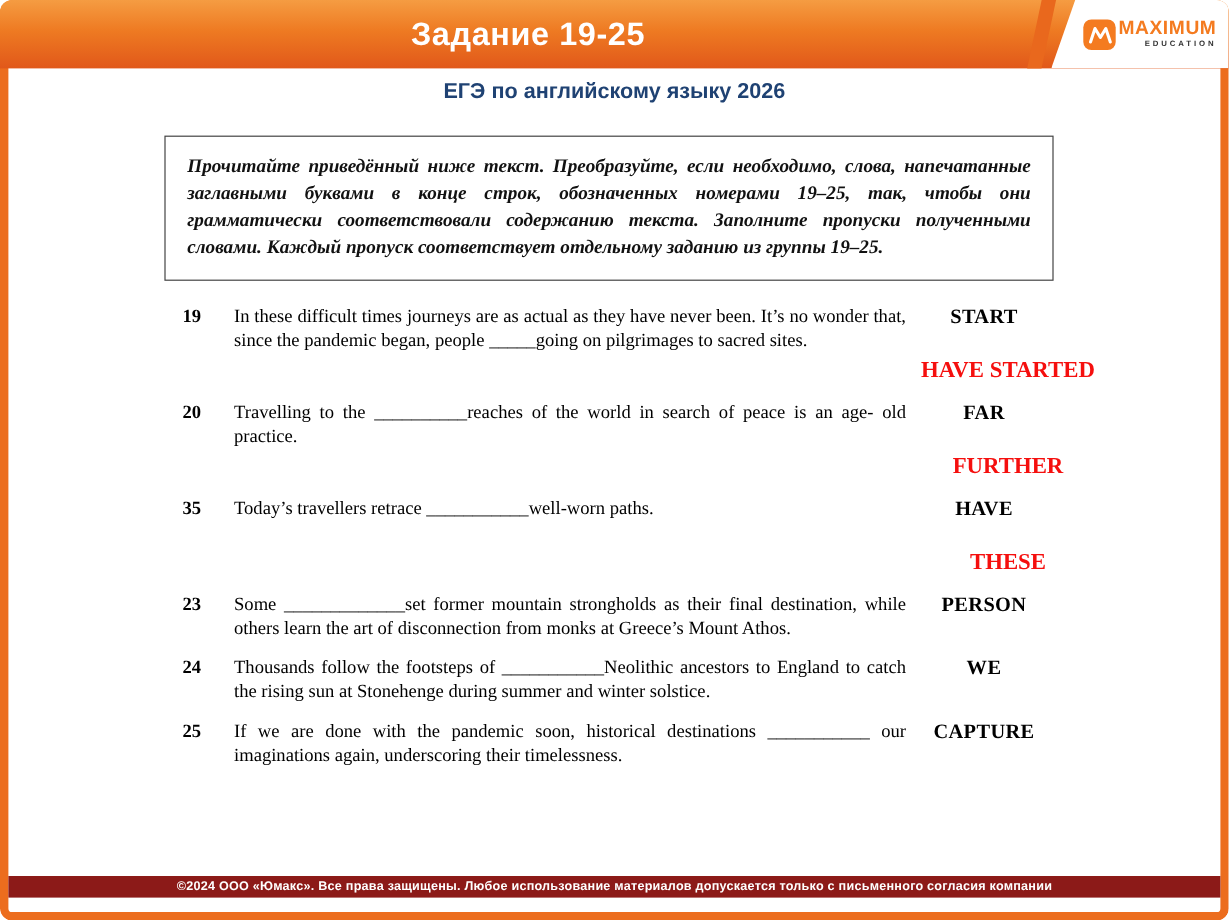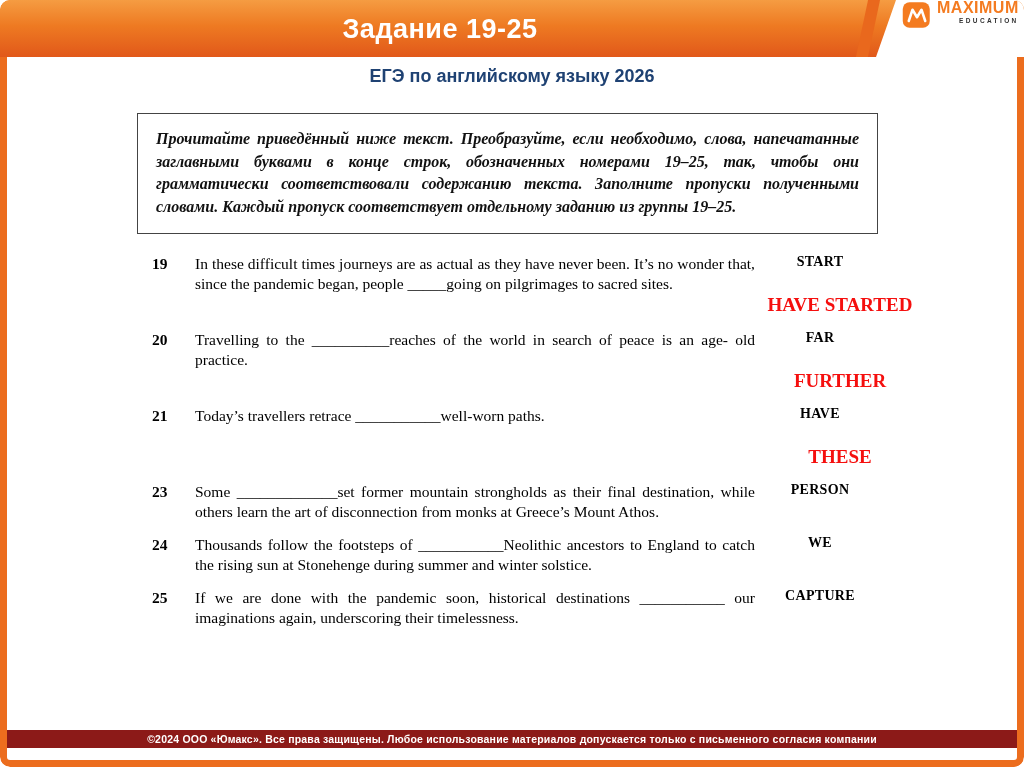--- a/index.html
+++ b/index.html
@@ -21,21 +21,21 @@
     text-align:center;font-family:"Liberation Sans",sans-serif;font-weight:700;
     font-size:27px;color:#ffffff;letter-spacing:.5px;
   }
   .logo-stripe{
     position:absolute;top:0;right:150px;width:12px;height:57px;background:#E9681D;
     transform:skewX(-12deg);z-index:7;
   }
   .logo-card{
     position:absolute;top:0;right:0;width:148px;height:57px;background:#ffffff;
     clip-path:polygon(20px 0,100% 0,100% 100%,0 100%);z-index:8;
-    display:flex;align-items:flex-start;gap:5px;padding-left:26px;box-sizing:border-box;
+    display:flex;align-items:center;padding-left:26px;box-sizing:border-box;
   }
   .logo-text{display:flex;flex-direction:column;}
   .logo-brand{
     font-family:"Liberation Sans",sans-serif;font-weight:700;font-size:16px;
     color:#F47B20;letter-spacing:.5px;line-height:1;
   }
   .logo-sub{
     font-family:"Liberation Sans",sans-serif;font-weight:700;font-size:6.5px;
     color:#333333;letter-spacing:2.4px;text-align:right;margin-top:2px;line-height:1;
   }
@@ -57,21 +57,21 @@
   .items{position:absolute;left:138px;top:254px;width:830px;}
   .item{display:flex;margin-bottom:14px;}
   .num{
     width:57px;box-sizing:border-box;padding-left:14px;font-weight:700;
     font-size:15.5px;line-height:1.26;color:#000;
   }
   .text{
     width:560px;font-size:15.5px;line-height:1.26;text-align:justify;color:#000;
   }
   .keycol{width:130px;display:flex;flex-direction:column;align-items:center;}
-  .keyword{font-weight:700;font-size:14px;letter-spacing:.3px;color:#000;}
+  .keyword{font-weight:700;font-size:17px;letter-spacing:.3px;color:#000;}
   .answer{
     margin-top:24px;font-family:Liberation Serif, serif;font-weight:700;
     font-size:19px;color:#F50F0E;white-space:nowrap;padding-left:40px;
   }
   .answer:empty{display:none;}
   
   .footer{
     position:absolute;left:7px;right:7px;bottom:19px;height:18px;background:#8C1A18;
     color:#ffffff;display:flex;align-items:center;justify-content:center;
     font-family:"Liberation Sans",sans-serif;font-weight:700;font-size:10.5px;
@@ -122,21 +122,21 @@
     <div class="item">
       <div class="num">20</div>
       <div class="text">Travelling to the __________reaches of the world in search of peace is an age- old practice.</div>
       <div class="keycol">
         <div class="keyword">FAR</div>
         <div class="answer">FURTHER</div>
       </div>
     </div>
 
     <div class="item">
-      <div class="num">21</div>
+      <div class="num">35</div>
       <div class="text">Today’s travellers retrace ___________well-worn paths.</div>
       <div class="keycol">
         <div class="keyword">HAVE</div>
         <div class="answer">THESE</div>
       </div>
     </div>
 
 
     <div class="item">
       <div class="num">23</div>

